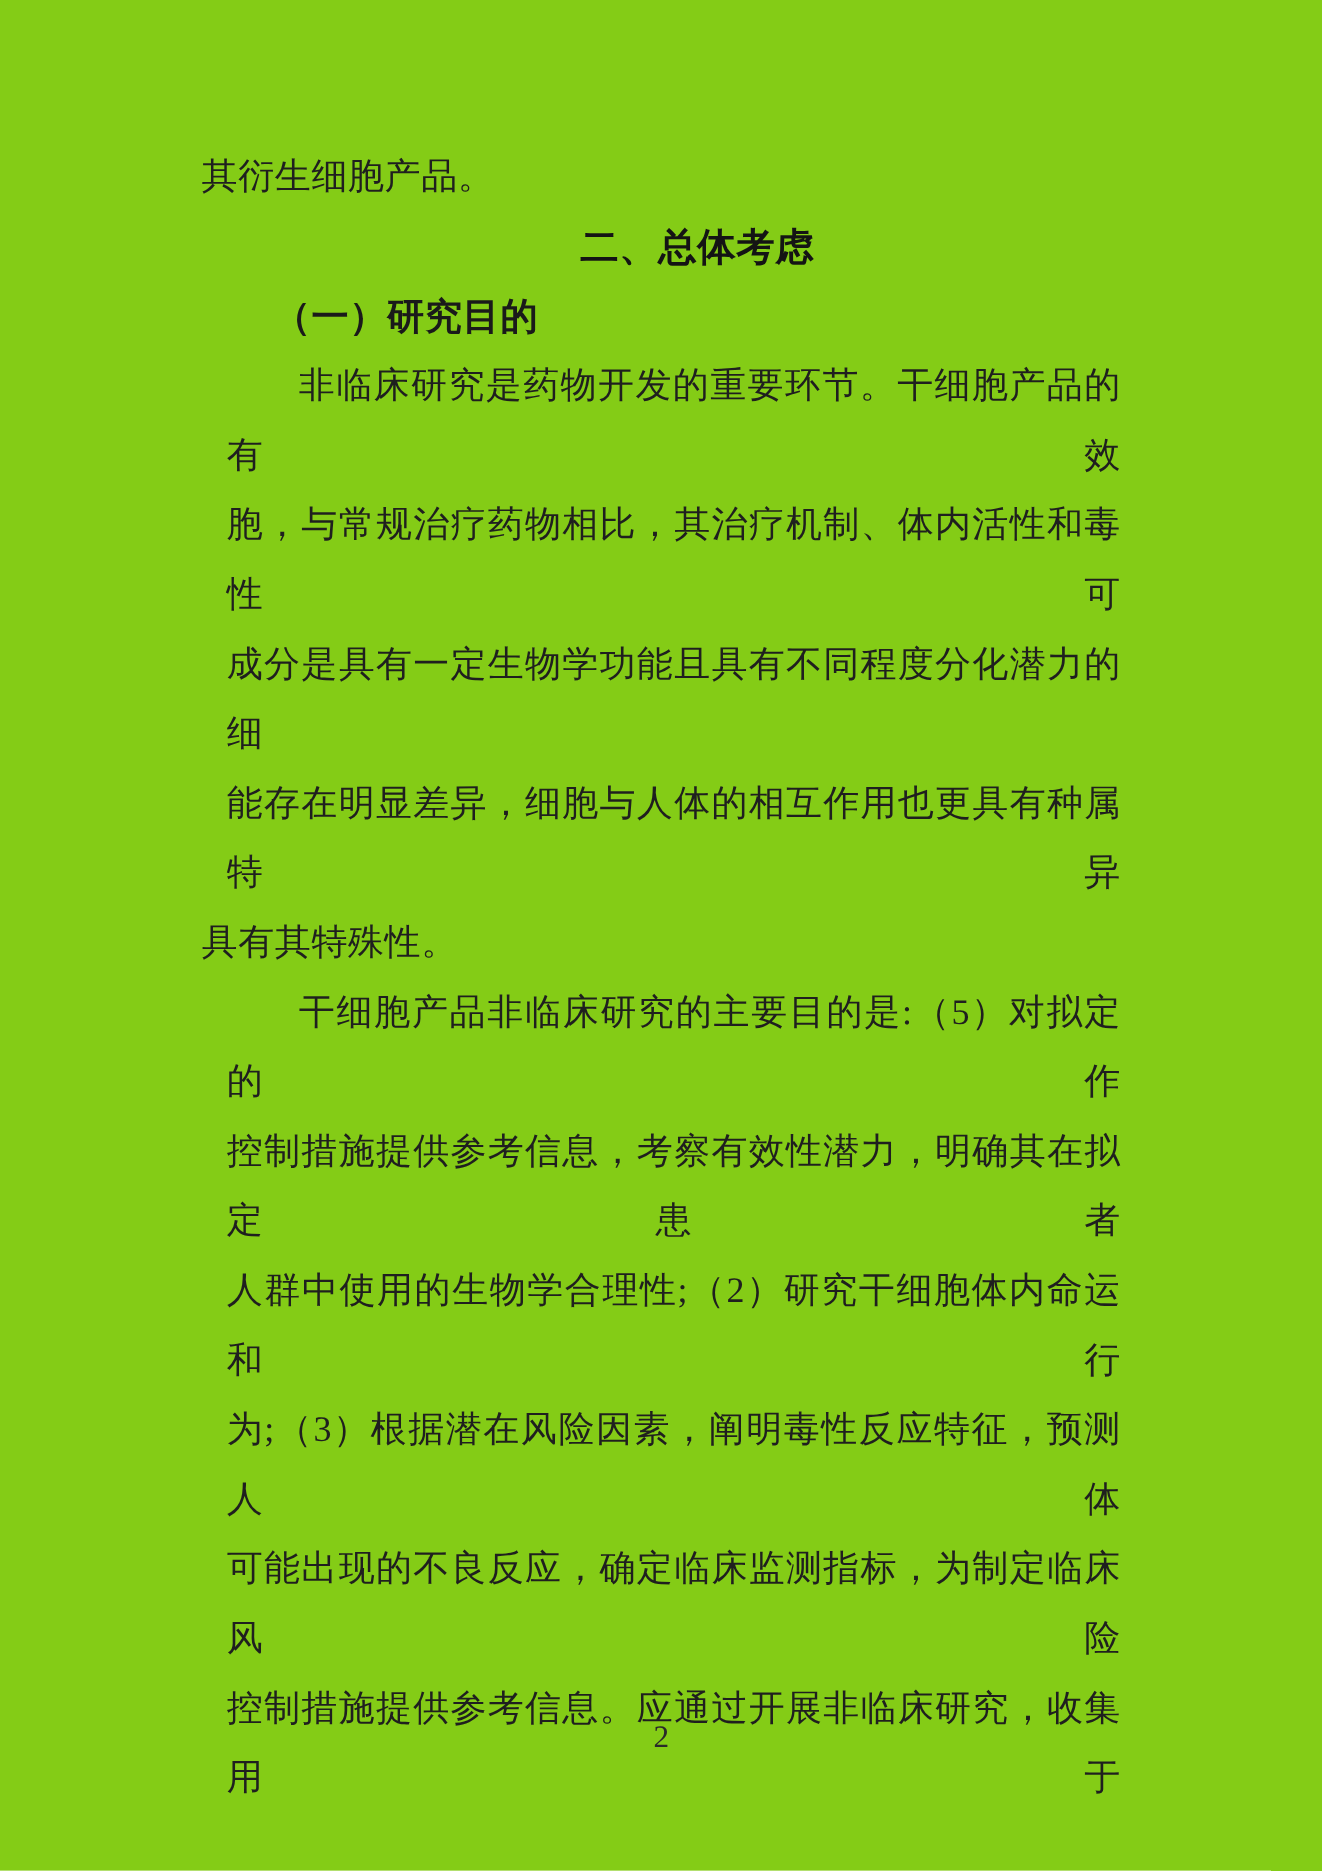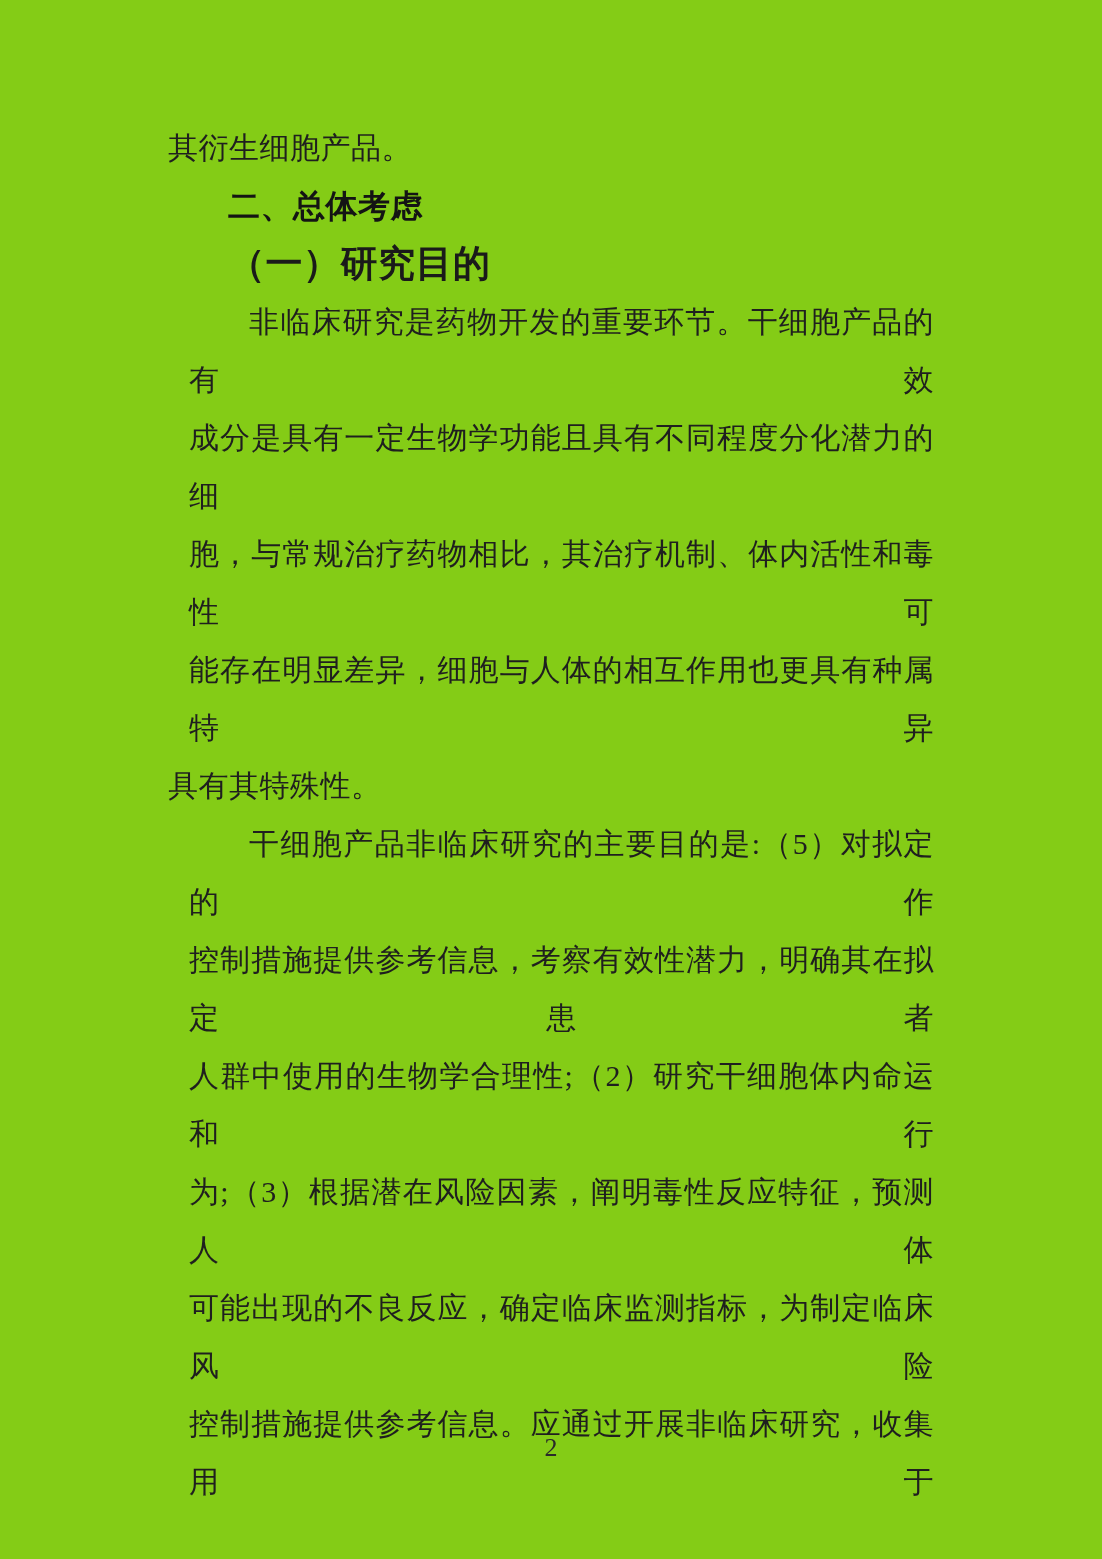--- a/index.html
+++ b/index.html
@@ -37,24 +37,25 @@
     text-align: justify;
     text-align-last: justify;
     text-justify: inter-ideograph;
     margin-left: 21px;
   }
   .line.h1 {
     font-family: "Liberation Sans", "DejaVu Sans", sans-serif;
     font-weight: bold;
     font-size: 32px;
     color: #141414;
+    text-align: center;
   }
   .line.h2 {
     font-weight: 600;
-    font-size: 37px;
+    font-size: 31px;
     color: #1a1a1a;
   }
   .page-footer {
     position: absolute;
     left: 0;
     right: 0;
     top: 1426px;
     text-align: center;
     line-height: 44px;
   }
@@ -67,22 +68,22 @@
 </head>
 <body>
 
 <div class="page">
   <main class="content" id="doc-content">
 
   <div class="line body">其衍生细胞产品。</div>
       <div class="line h1 indent">二、总体考虑</div>
       <div class="line h2 indent">（一）研究目的</div>
       <div class="line body indent justify">非临床研究是药物开发的重要环节。干细胞产品的有效</div>
+      <div class="line body justify">胞，与常规治疗药物相比，其治疗机制、体内活性和毒性可</div>
       <div class="line body justify">成分是具有一定生物学功能且具有不同程度分化潜力的细</div>
-      <div class="line body justify">胞，与常规治疗药物相比，其治疗机制、体内活性和毒性可</div>
       <div class="line body justify">能存在明显差异，细胞与人体的相互作用也更具有种属特异</div>
       <div class="line body">具有其特殊性。</div>
       <div class="line body indent justify">干细胞产品非临床研究的主要目的是:（5）对拟定的作</div>
       <div class="line body justify">控制措施提供参考信息，考察有效性潜力，明确其在拟定患者</div>
       <div class="line body justify">人群中使用的生物学合理性;（2）研究干细胞体内命运和行</div>
       <div class="line body justify">为;（3）根据潜在风险因素，阐明毒性反应特征，预测人体</div>
       <div class="line body justify">可能出现的不良反应，确定临床监测指标，为制定临床风险</div>
       <div class="line body justify">控制措施提供参考信息。应通过开展非临床研究，收集用于</div>
     </main>
   <footer class="page-footer">

